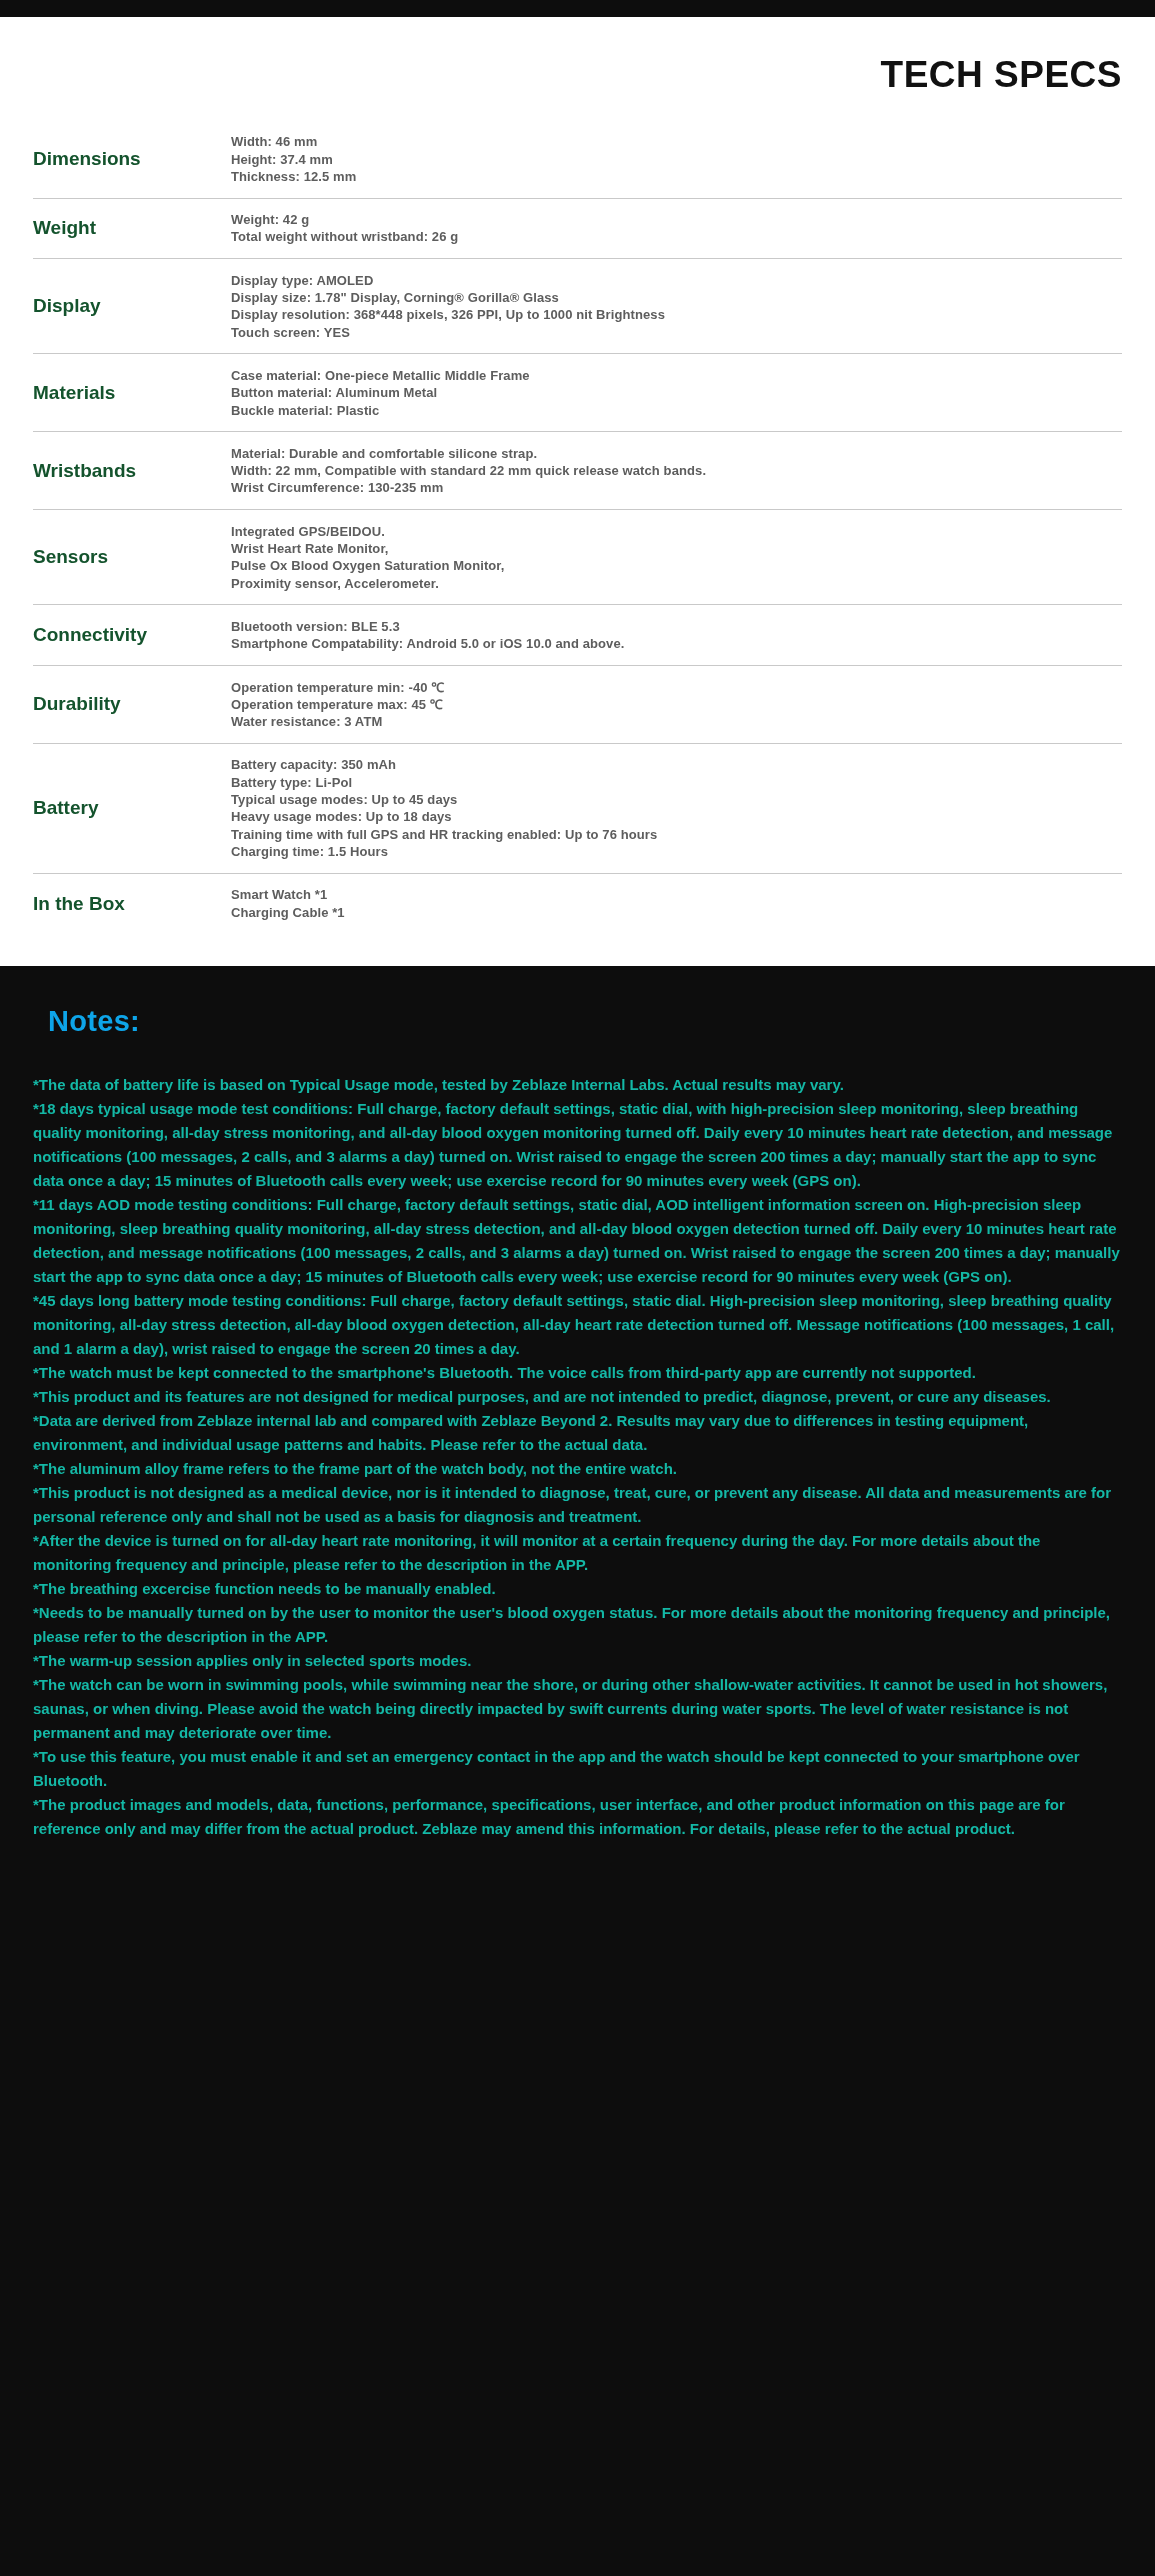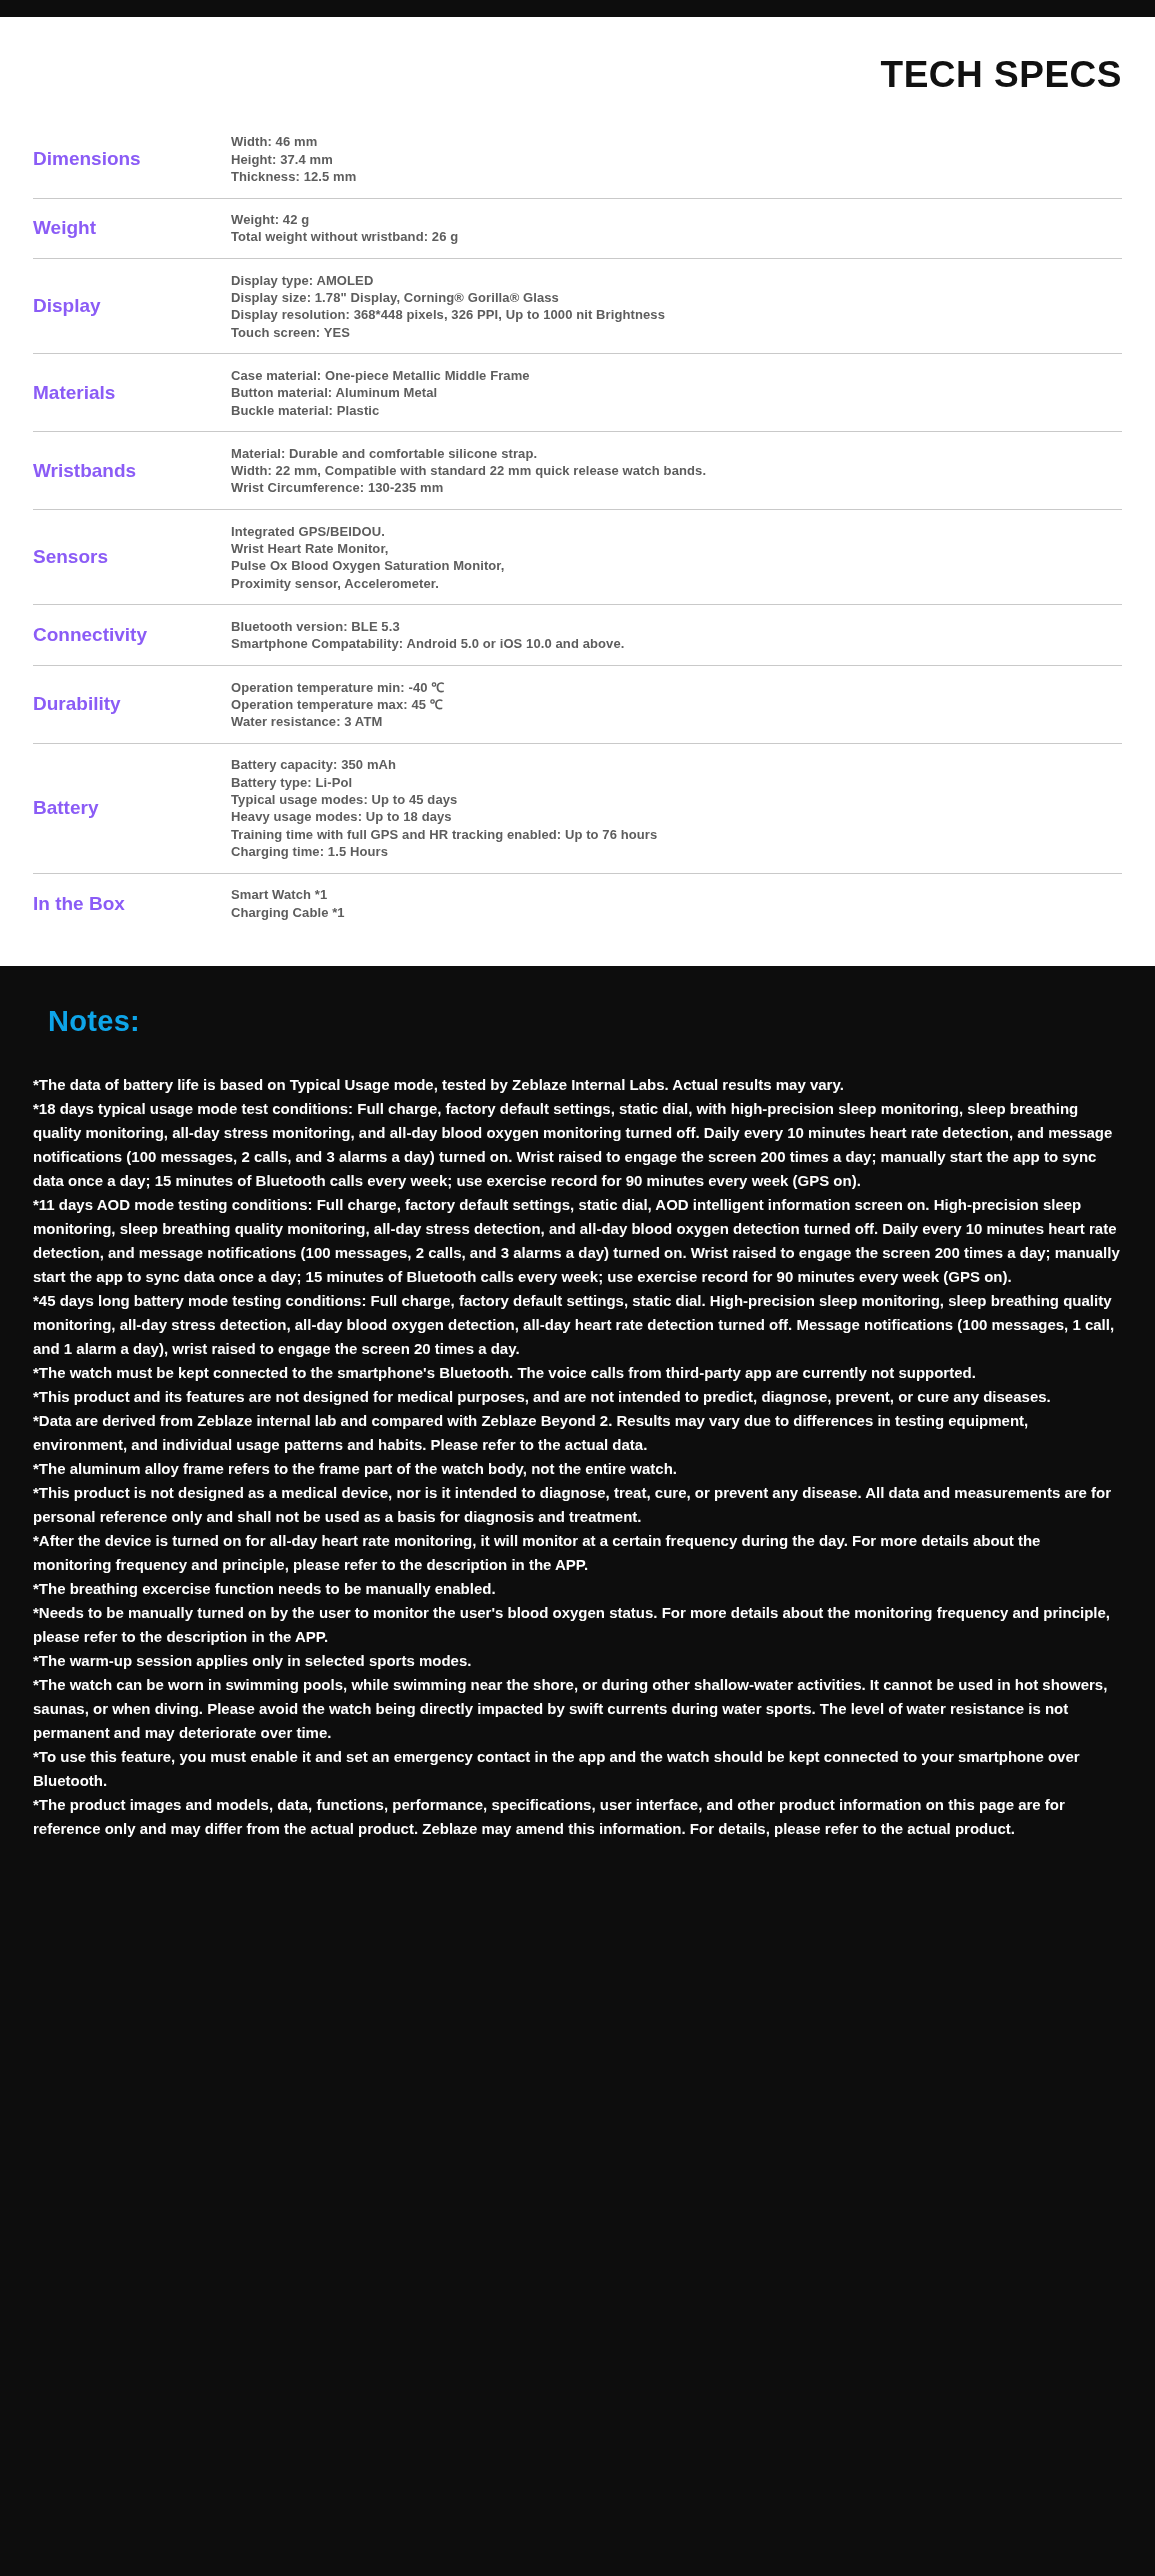--- a/index.html
+++ b/index.html
@@ -37,21 +37,21 @@
     align-items: center;
     padding: 12.5px 0;
     border-bottom: 1px solid #c9c9c9;
   }
   .spec-row:last-child { border-bottom: none; }
   .spec-label {
     flex: 0 0 198px;
     width: 198px;
     font-size: 19px;
     font-weight: 700;
-    color: #8b5cf6;
+    color: #14532d;
   }
   .spec-values { flex: 1; }
   .spec-line {
     margin: 0;
     font-size: 13px;
     line-height: 17.3px;
     font-weight: 600;
     letter-spacing: 0.1px;
     color: #5d5d5d;
   }
@@ -65,21 +65,21 @@
     font-size: 29px;
     font-weight: 700;
     letter-spacing: 0.3px;
     color: #0ea5e9;
   }
   .note-line {
     margin: 0;
     font-size: 15px;
     line-height: 24px;
     font-weight: 600;
-    color: #ffffff;
+    color: #14b8a6;
   }
 </style>
 </head>
 <body>
 
 <div class="top-bar"></div>
 
 <main class="specs-main">
   <h1 class="page-title">TECH SPECS</h1>
   <div class="specs-table">

